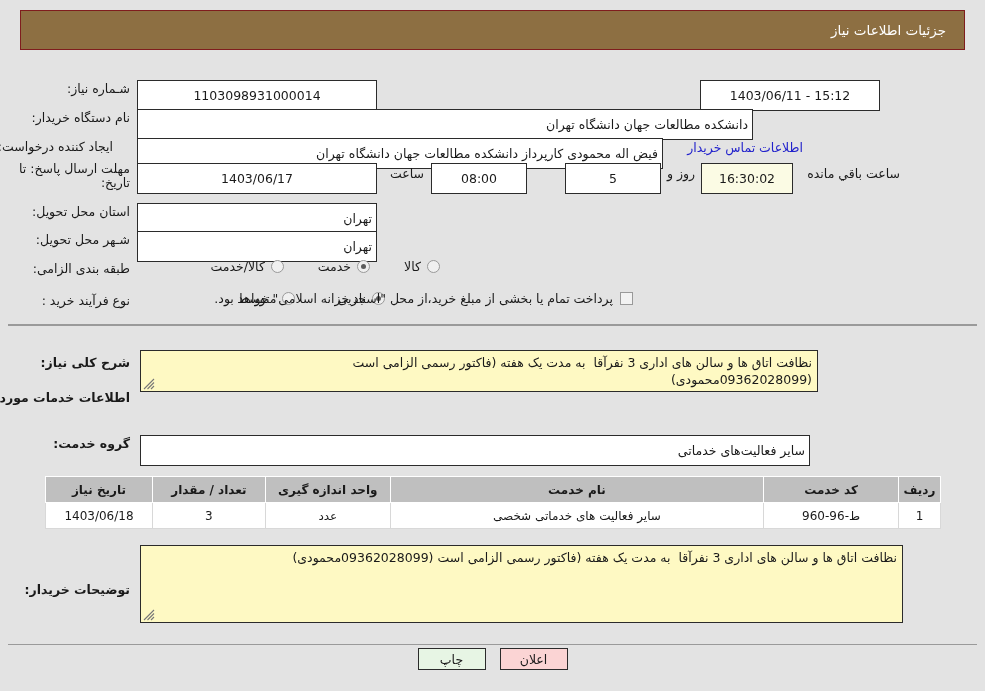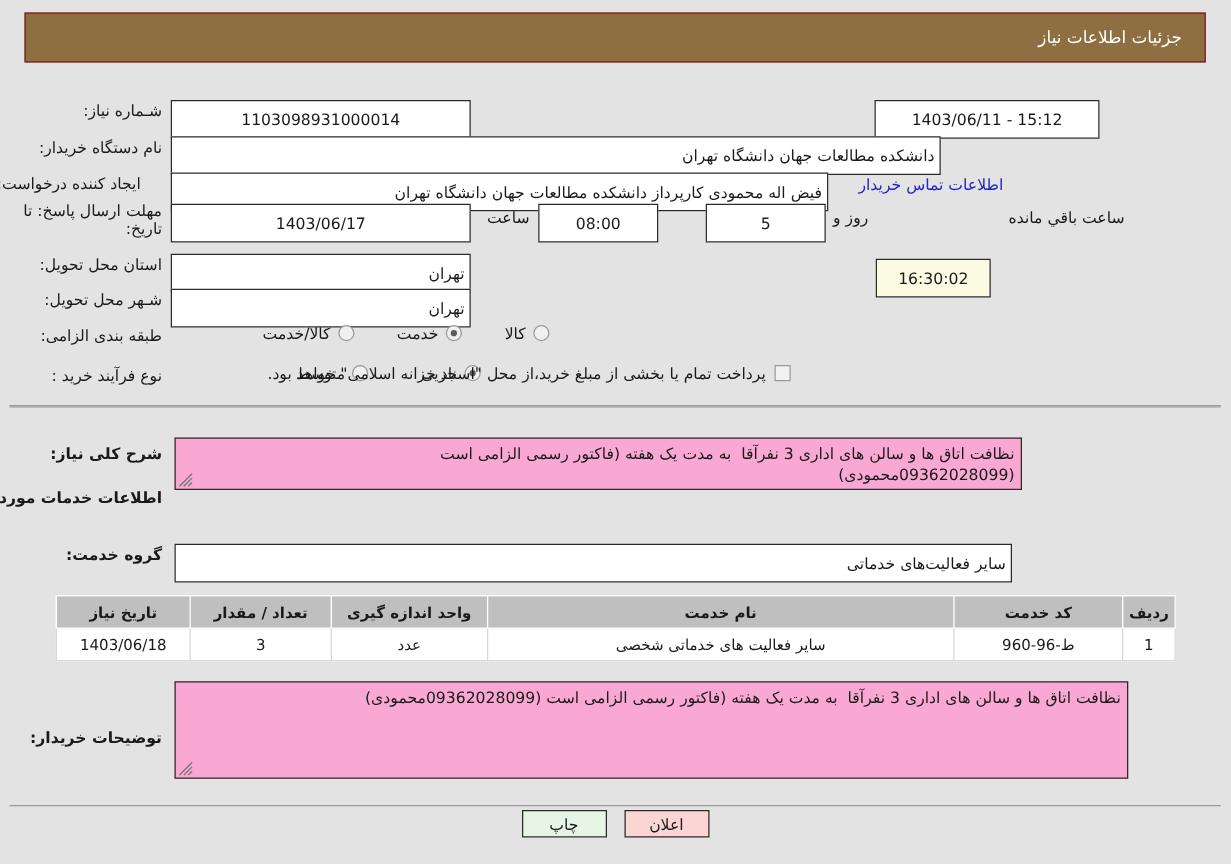--- a/index.html
+++ b/index.html
@@ -131,21 +131,21 @@
   }
   .radio-text {
     font-size: 12.5px;
     color: #1a1a1a;
     white-space: nowrap;
   }
 
   
   .ta-wrap {
     position: absolute;
-    background: #f9a8d4;
+    background: #fef9c3;
     border: 1px solid #2b2b2b;
     overflow: hidden;
   }
   .ta-text {
     padding: 3px 5px 0 5px;
     font-size: 12.5px;
     color: #1a1a1a;
     line-height: 17px;
     text-align: right;
     white-space: pre-wrap;
@@ -259,21 +259,21 @@
 
   <div style="position:absolute; top:162px; right:855px; width:120px; z-index:4;">
     <div class="lbl lbl2">مهلت ارسال پاسخ: تا</div>
     <div class="lbl lbl2">تاریخ:</div>
   </div>
   <div class="fld center" style="position:absolute; top:163px; right:608px; width:240px; z-index:4;">1403/06/17</div>
   <div style="position:absolute; top:166px; right:561px; z-index:4;" class="plain">ساعت</div>
   <div class="fld center" style="position:absolute; top:163px; right:458px; width:96px; z-index:4;">08:00</div>
   <div class="fld center" style="position:absolute; top:163px; right:324px; width:96px; z-index:4;">5</div>
   <div style="position:absolute; top:166px; right:290px; z-index:4;" class="plain">روز و</div>
-  <div class="fld center yellow" style="position:absolute; top:163px; right:192px; width:92px; z-index:4;margin-top:44px;">16:30:02</div>
+  <div class="fld center yellow" style="position:absolute; top:163px; right:192px; width:92px; z-index:4;">16:30:02</div>
   <div style="position:absolute; top:166px; right:85px; z-index:4;" class="plain">ساعت باقي مانده</div>
 
   <div class="row" style="top:201px; right:855px; z-index:4;">
     <span class="lbl">استان محل تحویل:</span>
   </div>
   <div class="fld right" style="position:absolute; top:203px; right:608px; width:240px; z-index:4;">تهران</div>
 
   <div class="row" style="top:229px; right:855px; z-index:4;">
     <span class="lbl">شـهر محل تحویل:</span>
   </div>

